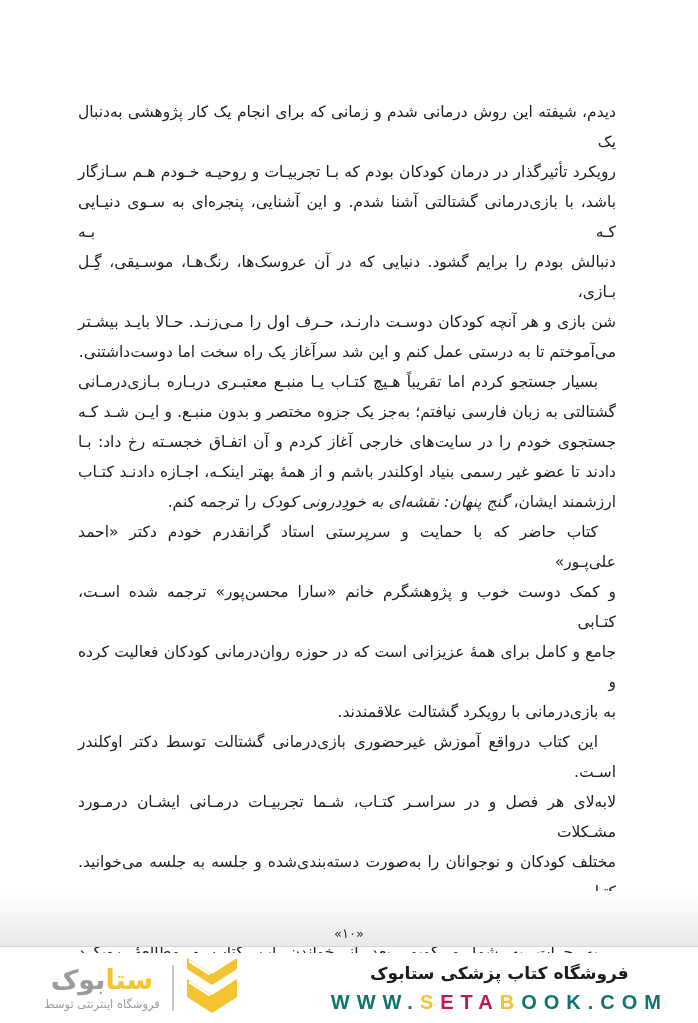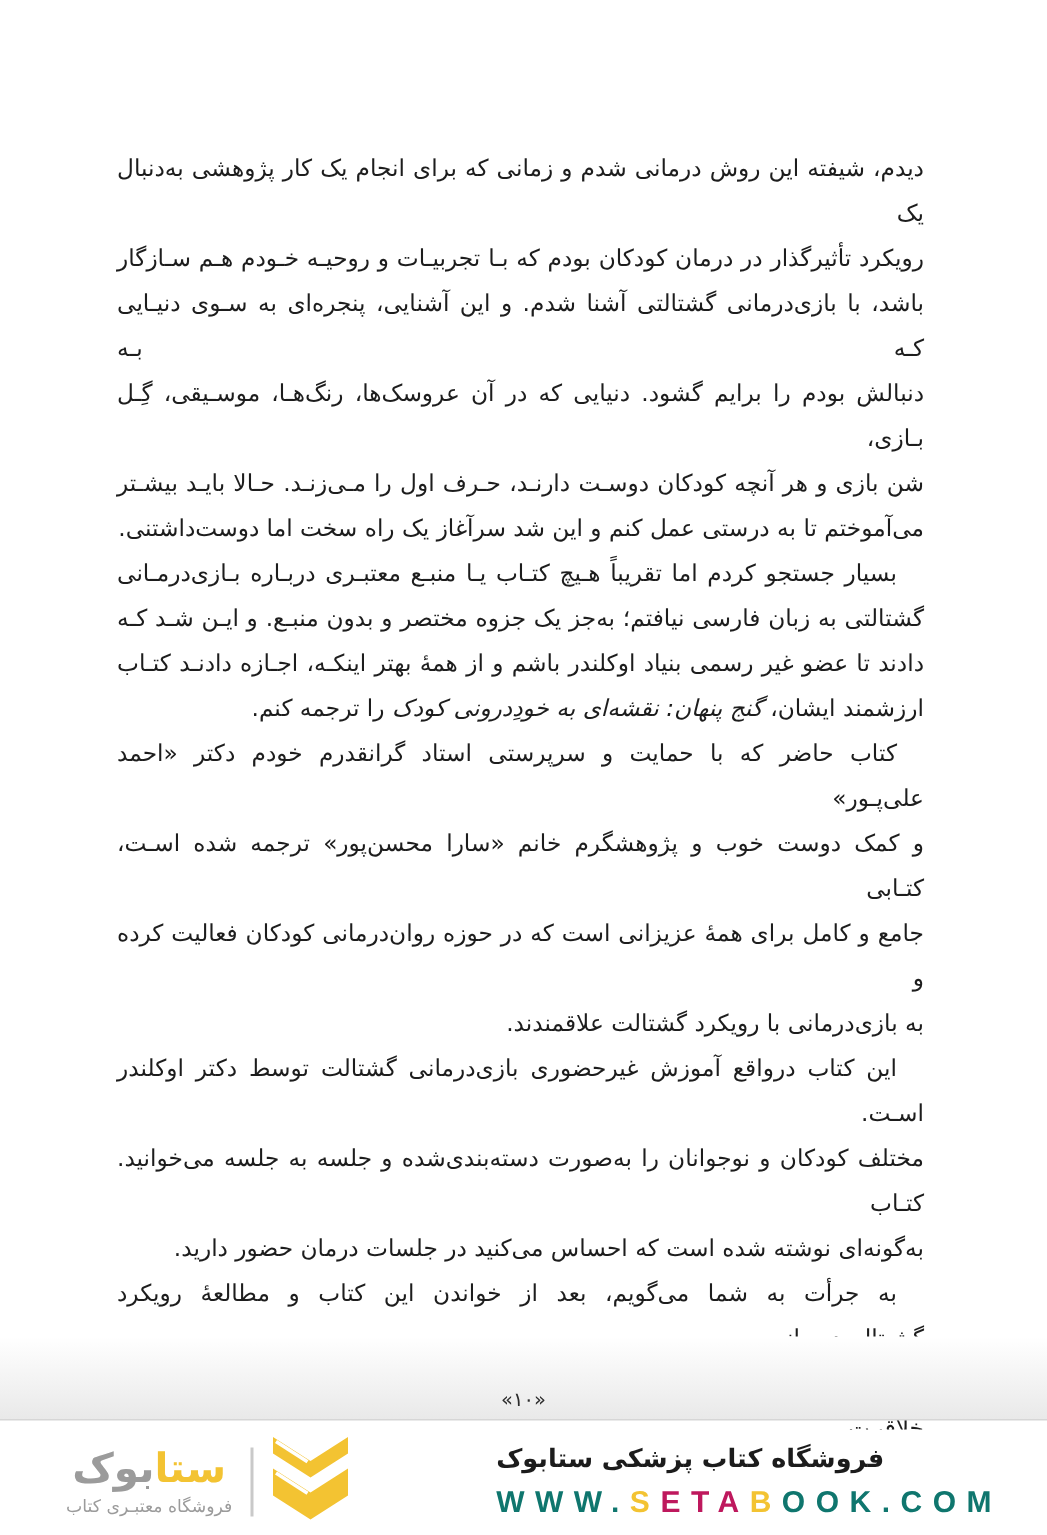--- a/index.html
+++ b/index.html
@@ -34,21 +34,21 @@
   .footer{
     position:absolute;left:0;right:0;bottom:0;height:70px;background:#ffffff;
     display:flex;align-items:center;justify-content:space-between;
     box-sizing:border-box;padding:0 30px 0 44px;
   }
   .logo-lockup{display:flex;align-items:center;gap:12px;}
   .wordmark-col{display:flex;flex-direction:column;align-items:center;}
   .wordmark{direction:rtl;font-size:27px;font-weight:bold;line-height:1.1;letter-spacing:0;}
   .tagline{direction:rtl;font-size:11.5px;color:#9b9b9b;margin-top:3px;}
   .logo-divider{width:2px;height:46px;background:#c9c9c9;}
-  .footer-right{display:flex;flex-direction:column;align-items:flex-start;}
+  .footer-right{display:flex;flex-direction:column;align-items:center;}
   .store-title{direction:rtl;font-size:17px;font-weight:600;color:#1c1c1c;line-height:1.3;}
   .website-url{
     font-family:"Liberation Sans",sans-serif;font-weight:700;
     font-size:20px;letter-spacing:7px;margin-top:6px;white-space:nowrap;
   }
 </style>
 </head>
 <body>
 
 <div class="page">
@@ -59,52 +59,54 @@
           <div class="line"><span>دیدم، شیفته این روش درمانی شدم و زمانی که برای انجام یک کار پژوهشی به‌دنبال یک</span></div>
           <div class="line"><span>رویکرد تأثیرگذار در درمان کودکان بودم که بـا تجربیـات و روحیـه خـودم هـم سـازگار</span></div>
           <div class="line"><span>باشد، با بازی‌درمانی گشتالتی آشنا شدم. و این آشنایی، پنجره‌ای به سـوی دنیـایی کـه بـه</span></div>
           <div class="line"><span>دنبالش بودم را برایم گشود. دنیایی که در آن عروسک‌ها، رنگ‌هـا، موسـیقی، گِـل بـازی،</span></div>
           <div class="line"><span>شن بازی و هر آنچه کودکان دوسـت دارنـد، حـرف اول را مـی‌زنـد. حـالا بایـد بیشـتر</span></div>
           <div class="line last"><span>می‌آموختم تا به درستی عمل کنم و این شد سرآغاز یک راه سخت اما دوست‌داشتنی.</span></div>
         </div>
         <div class="para">
           <div class="line indent"><span>بسیار جستجو کردم اما تقریباً هـیچ کتـاب یـا منبـع معتبـری دربـاره بـازی‌درمـانی</span></div>
           <div class="line"><span>گشتالتی به زبان فارسی نیافتم؛ به‌جز یک جزوه مختصر و بدون منبـع. و ایـن شـد کـه</span></div>
+          <div class="line"><span>جستجوی خودم را در سایت‌های خارجی آغاز کردم و آن اتفـاق خجسـته رخ داد: بـا</span></div>
           <div class="line"><span>دادند تا عضو غیر رسمی بنیاد اوکلندر باشم و از همهٔ بهتر اینکـه، اجـازه دادنـد کتـاب</span></div>
           <div class="line last"><span>ارزشمند ایشان، </span><span class="italic">گنج پنهان: نقشه‌ای به خودِدرونی کودک</span><span> را ترجمه کنم.</span></div>
         </div>
         <div class="para">
           <div class="line indent"><span>کتاب حاضر که با حمایت و سرپرستی استاد گرانقدرم خودم دکتر «احمد علی‌پـور»</span></div>
           <div class="line"><span>و کمک دوست خوب و پژوهشگرم خانم «سارا محسن‌پور» ترجمه شده اسـت، کتـابی</span></div>
           <div class="line"><span>جامع و کامل برای همهٔ عزیزانی است که در حوزه روان‌درمانی کودکان فعالیت کرده و</span></div>
           <div class="line last"><span>به بازی‌درمانی با رویکرد گشتالت علاقمندند.</span></div>
         </div>
         <div class="para">
           <div class="line indent"><span>این کتاب درواقع آموزش غیرحضوری بازی‌درمانی گشتالت توسط دکتر اوکلندر اسـت.</span></div>
+          <div class="line"><span>لابه‌لای هر فصل و در سراسـر کتـاب، شـما تجربیـات درمـانی ایشـان درمـورد مشـکلات</span></div>
           <div class="line"><span>مختلف کودکان و نوجوانان را به‌صورت دسته‌بندی‌شده و جلسه به جلسه می‌خوانید. کتـاب</span></div>
           <div class="line last"><span>به‌گونه‌ای نوشته شده است که احساس می‌کنید در جلسات درمان حضور دارید.</span></div>
         </div>
         <div class="para">
           <div class="line indent"><span>به جرأت به شما می‌گویم، بعد از خواندن این کتاب و مطالعهٔ رویکرد گشـتالت‌درمـانی،</span></div>
           <div class="line"><span>اگر در زمینه بازی‌درمانی هم تجربیاتی داشته باشید به گفته دکتر اوکلندر بـا کمـی خلاقیـت</span></div>
         </div>
       </div>
 
   </main>
 
   <div class="band">
     <span class="page-number">«١٠»</span>
   </div>
 
   <div class="footer">
 
     <div class="logo-lockup">
       <div class="wordmark-col">
         <div class="wordmark"><span style="color: rgb(243, 195, 50);">ستا</span><span style="color: rgb(155, 155, 155);">بوک</span></div>
-        <div class="tagline">فروشگاه معتبـری کتاب</div>
+        <div class="tagline">فروشگاه اینترنتی توسط</div>
       </div>
       <div class="logo-divider"></div>
       <span>
         <svg width="52" height="62" viewBox="0 0 52 62">
           <path class="brand-fill" d="M1,3 L26,19 L51,3 L51,14 L26,30 L1,14 Z" fill="#F3C332"></path>
           <path d="M3,6 L24,19.5" stroke="#ffffff" stroke-width="2.4" fill="none"></path>
           <path class="brand-fill" d="M1,24 L26,40 L51,24 L51,42 L26,58 L1,42 Z" fill="#F3C332"></path>
           <path d="M3,27 L24,40.5" stroke="#ffffff" stroke-width="2.4" fill="none"></path>
         </svg>
       </span>

